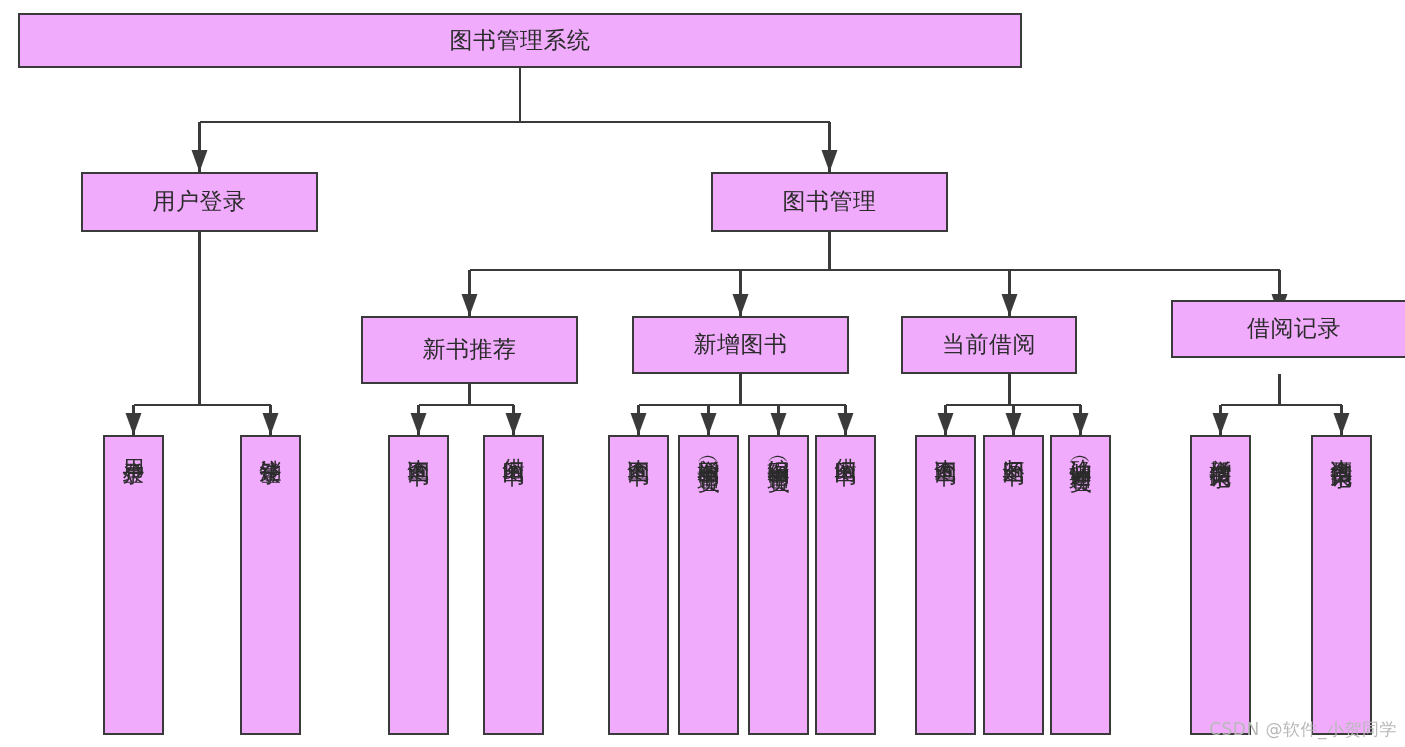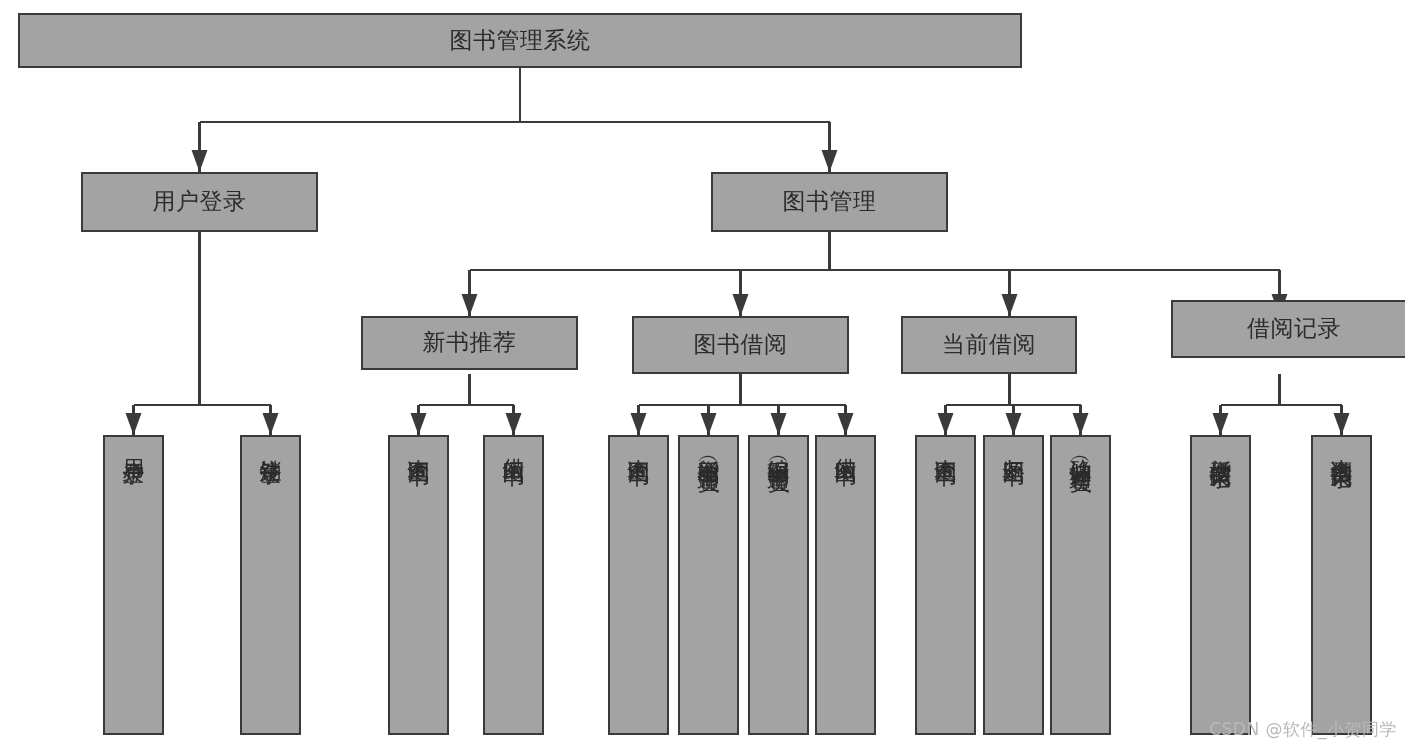--- a/index.html
+++ b/index.html
@@ -22,21 +22,21 @@
   #edges-layer {
     position: absolute;
     left: 0;
     top: 0;
     width: 1405px;
     height: 747px;
   }
   .node {
     position: absolute;
     box-sizing: border-box;
-    background: #a3a3a3;
+    background: #f0abfc;
     border: 2px solid #3a3a3a;
     display: flex;
     align-items: center;
     justify-content: center;
     overflow: hidden;
   }
   .node .node-label {
     color: #2b2b2b;
     text-align: center;
     line-height: 1.18;
@@ -132,25 +132,25 @@
   <div id="nodes-layer">
       <div class="node horiz" style="left: 18px; top: 13px; width: 1004px; height: 55px;">
         <span class="node-label">图书管理系统</span>
       </div>
       <div class="node horiz" style="left: 81px; top: 172px; width: 237px; height: 60px;">
         <span class="node-label">用户登录</span>
       </div>
       <div class="node horiz" style="left: 711px; top: 172px; width: 237px; height: 60px;">
         <span class="node-label">图书管理</span>
       </div>
-      <div class="node horiz" style="left: 361px; top: 316px; width: 217px; height: 54px;">
+      <div class="node horiz" style="left: 361px; top: 316px; width: 217px; height: 68px;">
         <span class="node-label">新书推荐</span>
       </div>
       <div class="node horiz" style="left: 632px; top: 316px; width: 217px; height: 58px;">
-        <span class="node-label">图书借阅</span>
+        <span class="node-label">新增图书</span>
       </div>
       <div class="node horiz" style="left: 901px; top: 316px; width: 176px; height: 58px;">
         <span class="node-label">当前借阅</span>
       </div>
       <div class="node horiz" style="left: 1171px; top: 300px; width: 246px; height: 58px;">
         <span class="node-label">借阅记录</span>
       </div>
       <div class="node vert" style="left: 103px; top: 435px; width: 61px; height: 300px;">
         <span class="node-label">用户登录</span>
       </div>

